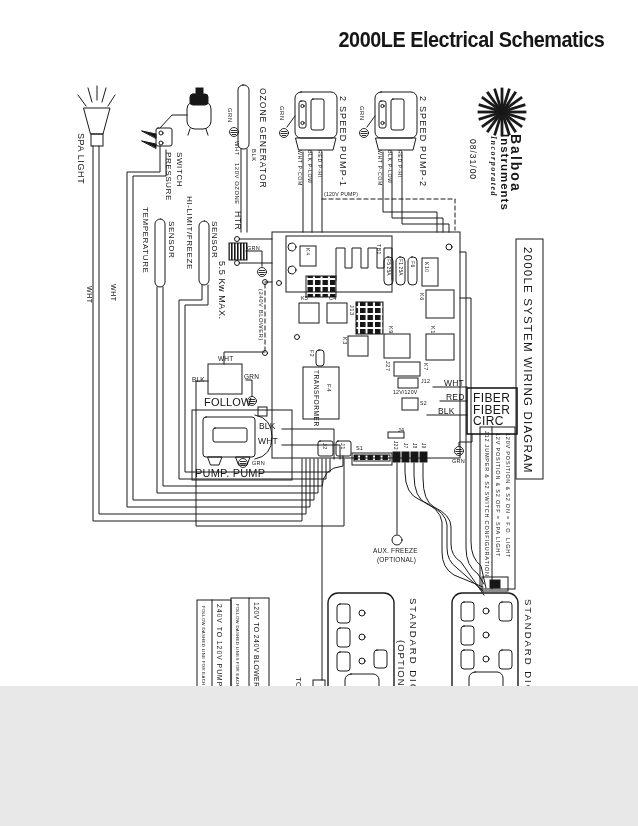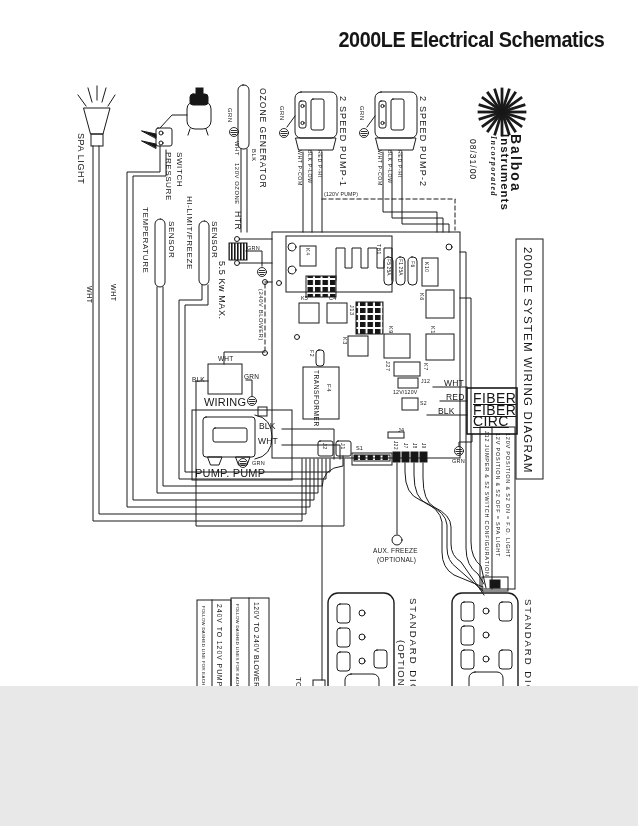--- a/index.html
+++ b/index.html
@@ -7,21 +7,21 @@
         font-family:"Liberation Sans",sans-serif;color:#161616;}
   .ht{position:absolute;line-height:1;white-space:nowrap;color:#161616;letter-spacing:.2px;}
   .vt{position:absolute;writing-mode:vertical-lr;line-height:1;white-space:nowrap;color:#161616;letter-spacing:.6px;}
   .title{position:absolute;top:27px;right:34px;font-size:22px;font-weight:800;letter-spacing:-.5px;
          transform:scaleX(.9);transform-origin:100% 0;}
   .badge{position:absolute;left:20px;top:763px;width:50px;height:30px;border:1.6px solid #111;
          border-radius:11px;display:flex;align-items:flex-end;justify-content:center;
          font-family:"Liberation Serif",serif;font-weight:700;font-size:14px;box-shadow:1px 1px 0 #bbb;}
   .rule{position:absolute;left:69px;top:775px;width:509px;height:5px;background:#111;}
   svg{position:absolute;left:0;top:0;}
-  .fob{position:absolute;left:473px;top:393px;font-size:14px;line-height:11.5px;letter-spacing:.4px;text-decoration:underline;}
+  .fob{position:absolute;left:473px;top:393px;font-size:12px;line-height:11.5px;letter-spacing:.4px;}
   .brand-b{font-weight:800;font-size:14px;letter-spacing:2px;}
   .brand-i{font-weight:800;font-size:11.5px;letter-spacing:1px;}
   .brand-inc{font-family:"Liberation Serif",serif;font-style:italic;font-weight:700;font-size:8px;letter-spacing:1.5px;}
 </style>
 </head>
 <body>
 
 <div class="page">
 
   <div class="title">2000LE Electrical Schematics</div>
@@ -339,21 +339,21 @@
   <div class="fob">
     <div>FIBER</div>
     <div>FIBER</div>
     <div>CIRC</div>
   </div>
   <div class="ht" style="left:452px;top:459px;font-size:5.5px;">GRN</div>
 
   <div class="ht" style="left:218px;top:356px;font-size:6.5px;">WHT</div>
   <div class="ht" style="left:192px;top:377px;font-size:6.5px;">BLK</div>
   <div class="ht" style="left:244px;top:374px;font-size:6.5px;">GRN</div>
-  <div class="ht" style="left:204px;top:397px;font-size:11px;">WIRING</div>
+  <div class="ht" style="left:204px;top:397px;font-size:11px;">FOLLOW</div>
   <div class="vt" style="left:312px;top:370px;font-size:6.5px;">TRANSFORMER</div>
   <div class="vt" style="left:326px;top:384px;font-size:6px;">F4</div>
   <div class="ht" style="left:259px;top:422px;font-size:8.5px;">BLK</div>
   <div class="ht" style="left:258px;top:437px;font-size:8.5px;">WHT</div>
   <div class="ht" style="left:252px;top:461px;font-size:5.5px;">GRN</div>
   <div class="ht" style="left:195px;top:468px;font-size:11px;">PUMP. PUMP</div>
 
   <div class="vt" style="left:304px;top:248px;font-size:5.5px;">K4</div>
   <div class="vt" style="left:376px;top:244px;font-size:5px;">TB1</div>
   <div class="vt" style="left:385px;top:259px;font-size:4.8px;letter-spacing:.2px;">F5 25A</div>

